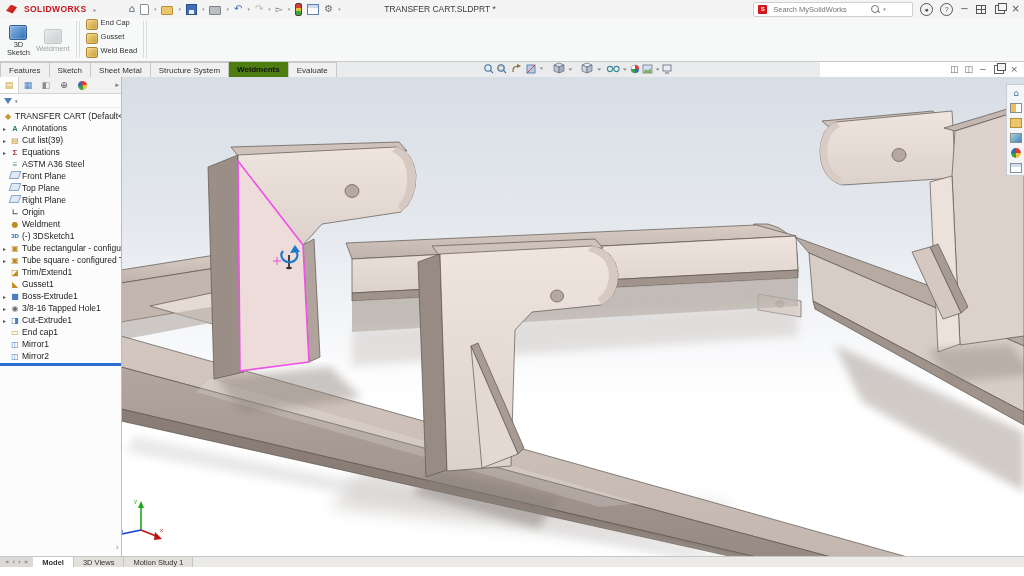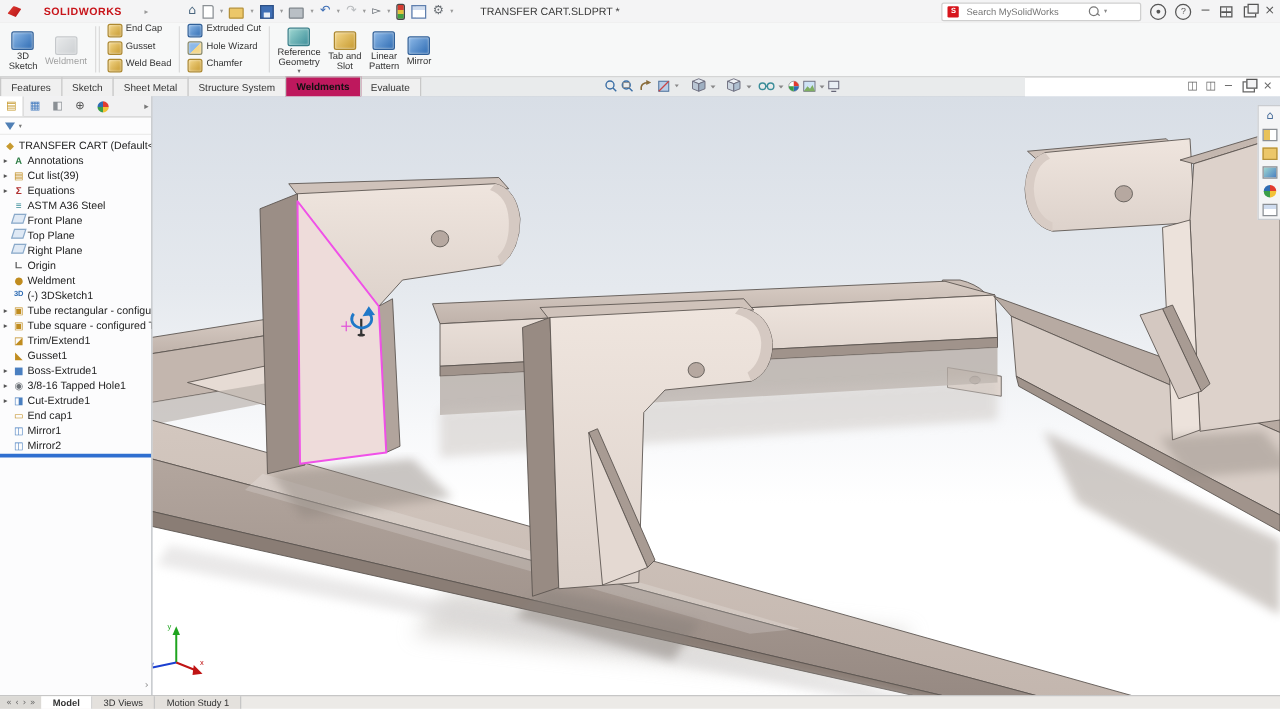--- a/index.html
+++ b/index.html
@@ -4,21 +4,21 @@
 <style>
   html,body{margin:0;padding:0;background:#888;}
   .app{position:relative;width:1024px;height:576px;overflow:hidden;background:#fff;
        font-family:"Liberation Sans",sans-serif;color:#333;-webkit-font-smoothing:antialiased;}
   .abs{position:absolute;}
   .glyph{font-family:"DejaVu Sans",sans-serif;}
 
   
   .titlebar{left:0;top:0;width:1024px;height:18px;background:#f4f4f5;border-bottom:1px solid #dcdcdc;
             display:flex;align-items:center;font-size:9px;}
-  .swlogo{display:flex;align-items:center;gap:18px;padding:0 6px;justify-content:space-between;}
+  .swlogo{display:flex;align-items:center;gap:7px;padding:0 6px;justify-content:space-between;}
   .swmark{width:11px;height:9px;background:linear-gradient(135deg,#e23b30,#b31217);
           clip-path:polygon(0 70%,45% 0,100% 30%,60% 100%);}
   .swname{color:#c8151b;font-weight:bold;font-size:8.5px;letter-spacing:.4px;}
   .qa{display:flex;align-items:center;gap:5px;margin-left:26px;}
   .qa .caret{font-size:5px;color:#999;}
   .ihome{color:#49657e;font-size:10px;line-height:10px;}
   .ipage{width:7px;height:9px;background:#fff;border:1px solid #8a8f94;border-top-right-radius:2px;}
   .ifolder{width:10px;height:7px;background:#ecc769;border:1px solid #b5913a;border-radius:1px;margin-top:2px;}
   .idisk{width:9px;height:9px;background:#3f6fb5;border:1px solid #2c4f85;position:relative;}
   .idisk:after{content:"";position:absolute;left:2px;bottom:0;width:5px;height:4px;background:#e8eef6;}
@@ -70,21 +70,21 @@
   .ic-teal{background:linear-gradient(135deg,#9fd8d2,#3b8d99);border:1px solid #377e88;}
   .ic-gray{background:linear-gradient(135deg,#d6d9dc,#9aa0a6);border:1px solid #8a9096;}
   .ic-mix{background:linear-gradient(135deg,#8db9e8 50%,#f4d78a 50%);border:1px solid #8a8a6a;}
   .rcaret{font-size:5px;color:#666;line-height:4px;}
 
   
   .tabrow{left:0;top:62px;width:820px;height:15px;background:#e9ebec;border-bottom:1px solid #c3c6c8;
           display:flex;align-items:flex-end;}
   .ctab{height:14px;display:flex;align-items:center;padding:0 8px;font-size:8px;color:#333;
         background:#f0f0f0;border:1px solid #c8c8c8;border-bottom:none;margin-right:-1px;}
-  .ctab.active{background:#be185d;height:15px;font-weight:bold;color:#111;position:relative;z-index:2;}
+  .ctab.active{background:#4d7c0f;height:15px;font-weight:bold;color:#111;position:relative;z-index:2;}
 
   
   .hud{left:482px;top:62px;width:190px;height:15px;display:flex;align-items:center;}
   
   .docwin{right:6px;top:62px;height:15px;display:flex;align-items:center;gap:6px;color:#666;}
   .docwin .g{font-size:9px;line-height:9px;}
 
   
   .viewport{left:121px;top:77px;width:903px;height:479px;
             background:linear-gradient(#d8dee6,#e5e9ee 32%,#f7f8fa 55%,#ffffff 68%);}
@@ -209,57 +209,21 @@
       <div class="rbtn small">
         <span class="ric s ic-gold"></span>
         <span class="rlbl">Gusset</span>
       </div>
       <div class="rbtn small">
         <span class="ric s ic-gold"></span>
         <span class="rlbl">Weld Bead</span>
       </div>
     </div>
     <div class="rsep"></div>
-    <div class="rgroup col">
-      <div class="rbtn small">
-        <span class="ric s ic-blue"></span>
-        <span class="rlbl">Extruded Cut</span>
-      </div>
-      <div class="rbtn small">
-        <span class="ric s ic-mix"></span>
-        <span class="rlbl">Hole Wizard</span>
-      </div>
-      <div class="rbtn small">
-        <span class="ric s ic-gold"></span>
-        <span class="rlbl">Chamfer</span>
-      </div>
-    </div>
     <div class="rsep"></div>
-    <div class="rgroup">
-      <div class="rbtn">
-        <span class="ric ic-teal"></span>
-        <span class="rlbl">Reference
-Geometry</span>
-        <span class="rcaret glyph">▾</span>
-      </div>
-      <div class="rbtn">
-        <span class="ric ic-gold"></span>
-        <span class="rlbl">Tab and
-Slot</span>
-      </div>
-      <div class="rbtn">
-        <span class="ric ic-blue"></span>
-        <span class="rlbl">Linear
-Pattern</span>
-      </div>
-      <div class="rbtn">
-        <span class="ric ic-blue"></span>
-        <span class="rlbl">Mirror</span>
-      </div>
-    </div>
   </div>
 
   <div class="abs tabrow">
     <div class="ctab">Features</div>
     <div class="ctab">Sketch</div>
     <div class="ctab">Sheet Metal</div>
     <div class="ctab">Structure System</div>
     <div class="ctab active">Weldments</div>
     <div class="ctab">Evaluate</div>
   </div>

